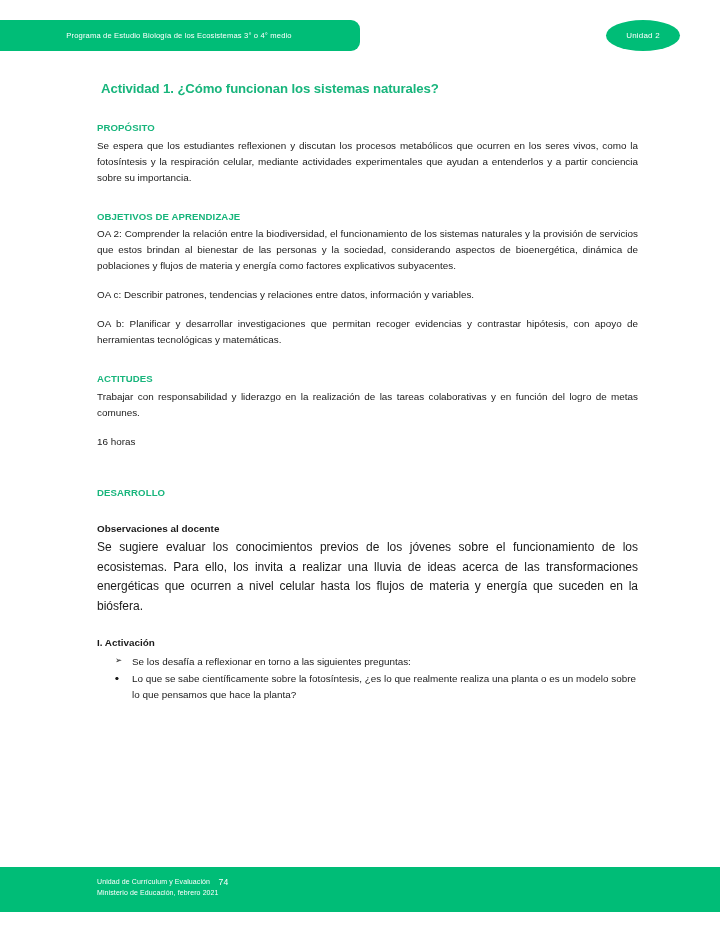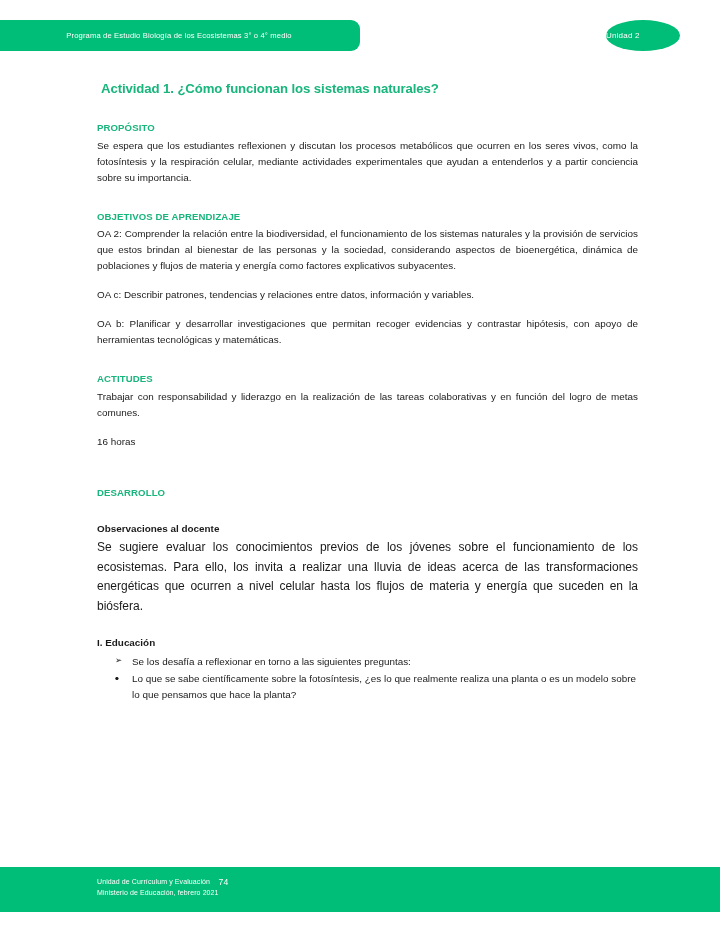--- a/index.html
+++ b/index.html
@@ -47,21 +47,21 @@
   .unit-badge {
     position: absolute;
     right: 40px;
     top: 0;
     width: 74px;
     height: 31px;
     background: #00bd77;
     border-radius: 50%;
     display: flex;
     align-items: center;
-    justify-content: flex-start;
+    justify-content: center;
   }
   .unit-badge-text {
     color: #ffffff;
     font-size: 8px;
     letter-spacing: 0.2px;
     white-space: nowrap;
   }
 
   
   .content {
@@ -215,21 +215,21 @@
 
   <h2 class="section-heading">DESARROLLO</h2>
 
   <div class="gap-md"></div>
 
   <h3 class="sub-heading">Observaciones al docente</h3>
   <p class="para-block">Se sugiere evaluar los conocimientos previos de los jóvenes sobre el funcionamiento de los ecosistemas. Para ello, los invita a realizar una lluvia de ideas acerca de las transformaciones energéticas que ocurren a nivel celular hasta los flujos de materia y energía que suceden en la biósfera.</p>
 
   <div class="gap-md"></div>
 
-  <h3 class="sub-heading">I. Educación</h3>
+  <h3 class="sub-heading">I. Activación</h3>
 
   <ul class="bullet-list">
     <li class="bullet-item">
       <span class="bullet-marker arrow">➢</span>
       <span>Se los desafía a reflexionar en torno a las siguientes preguntas:</span>
     </li>
     <li class="bullet-item">
       <span class="bullet-marker dot">•</span>
     </li>
     <li class="bullet-item">

